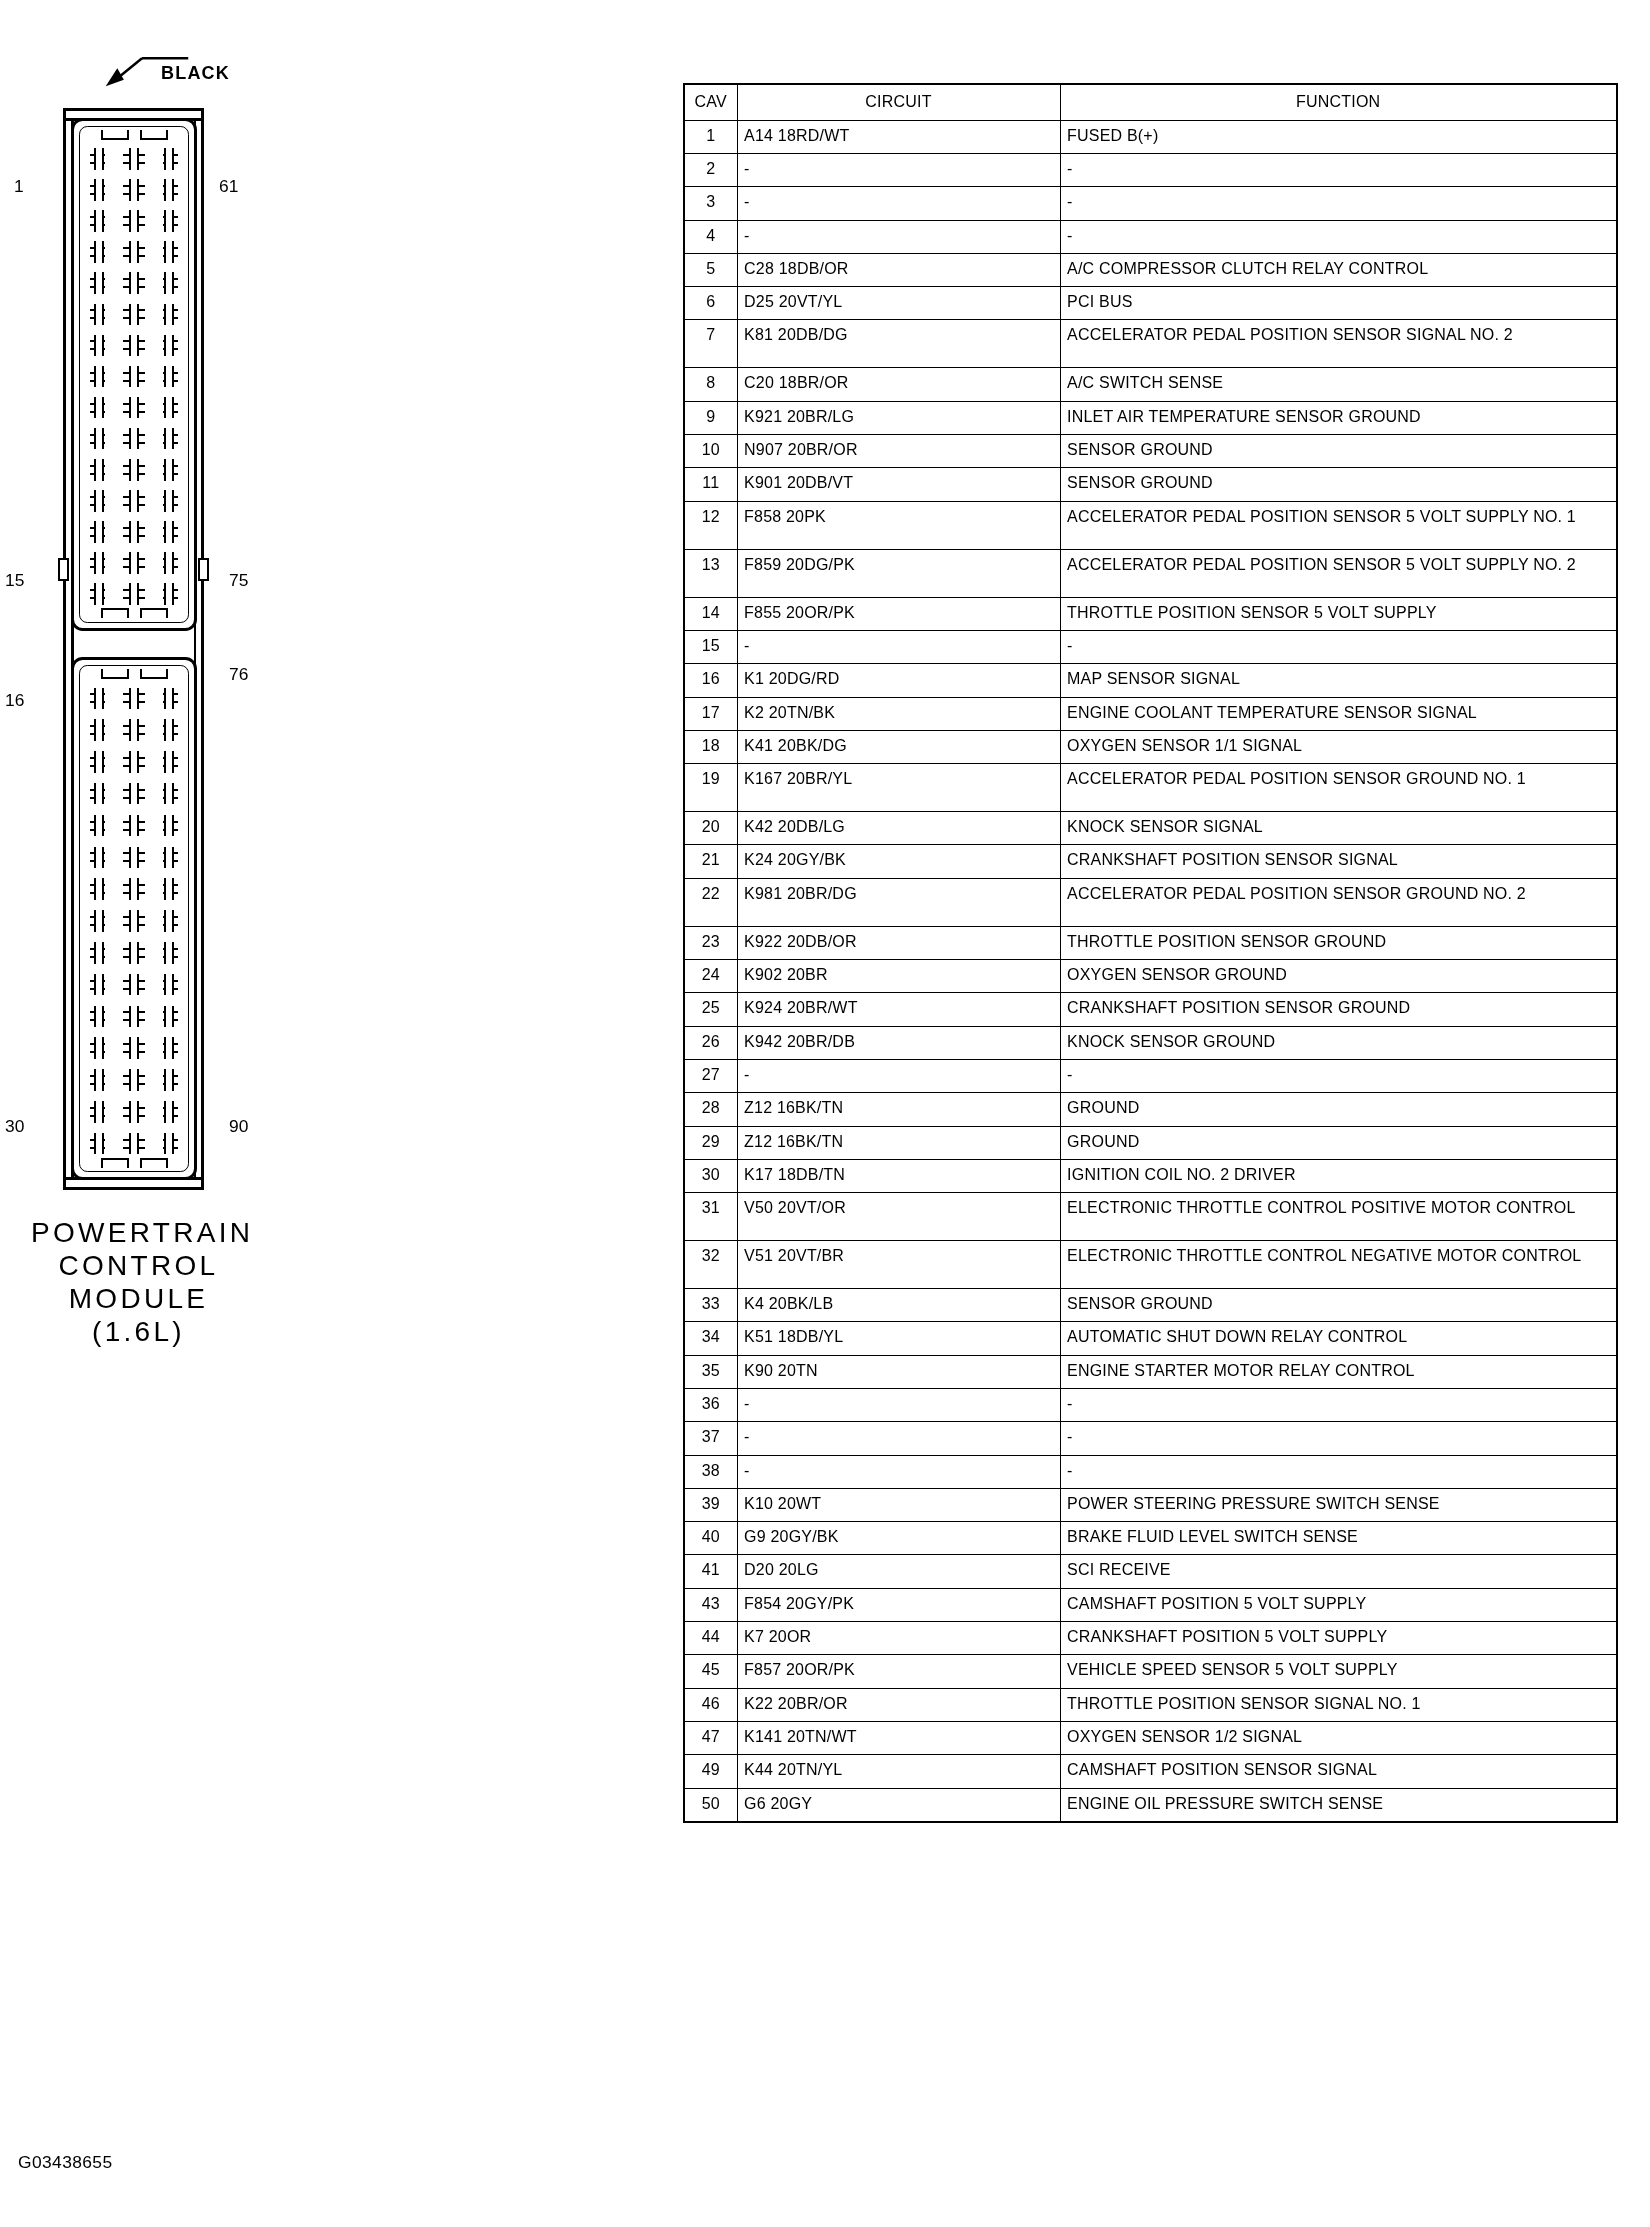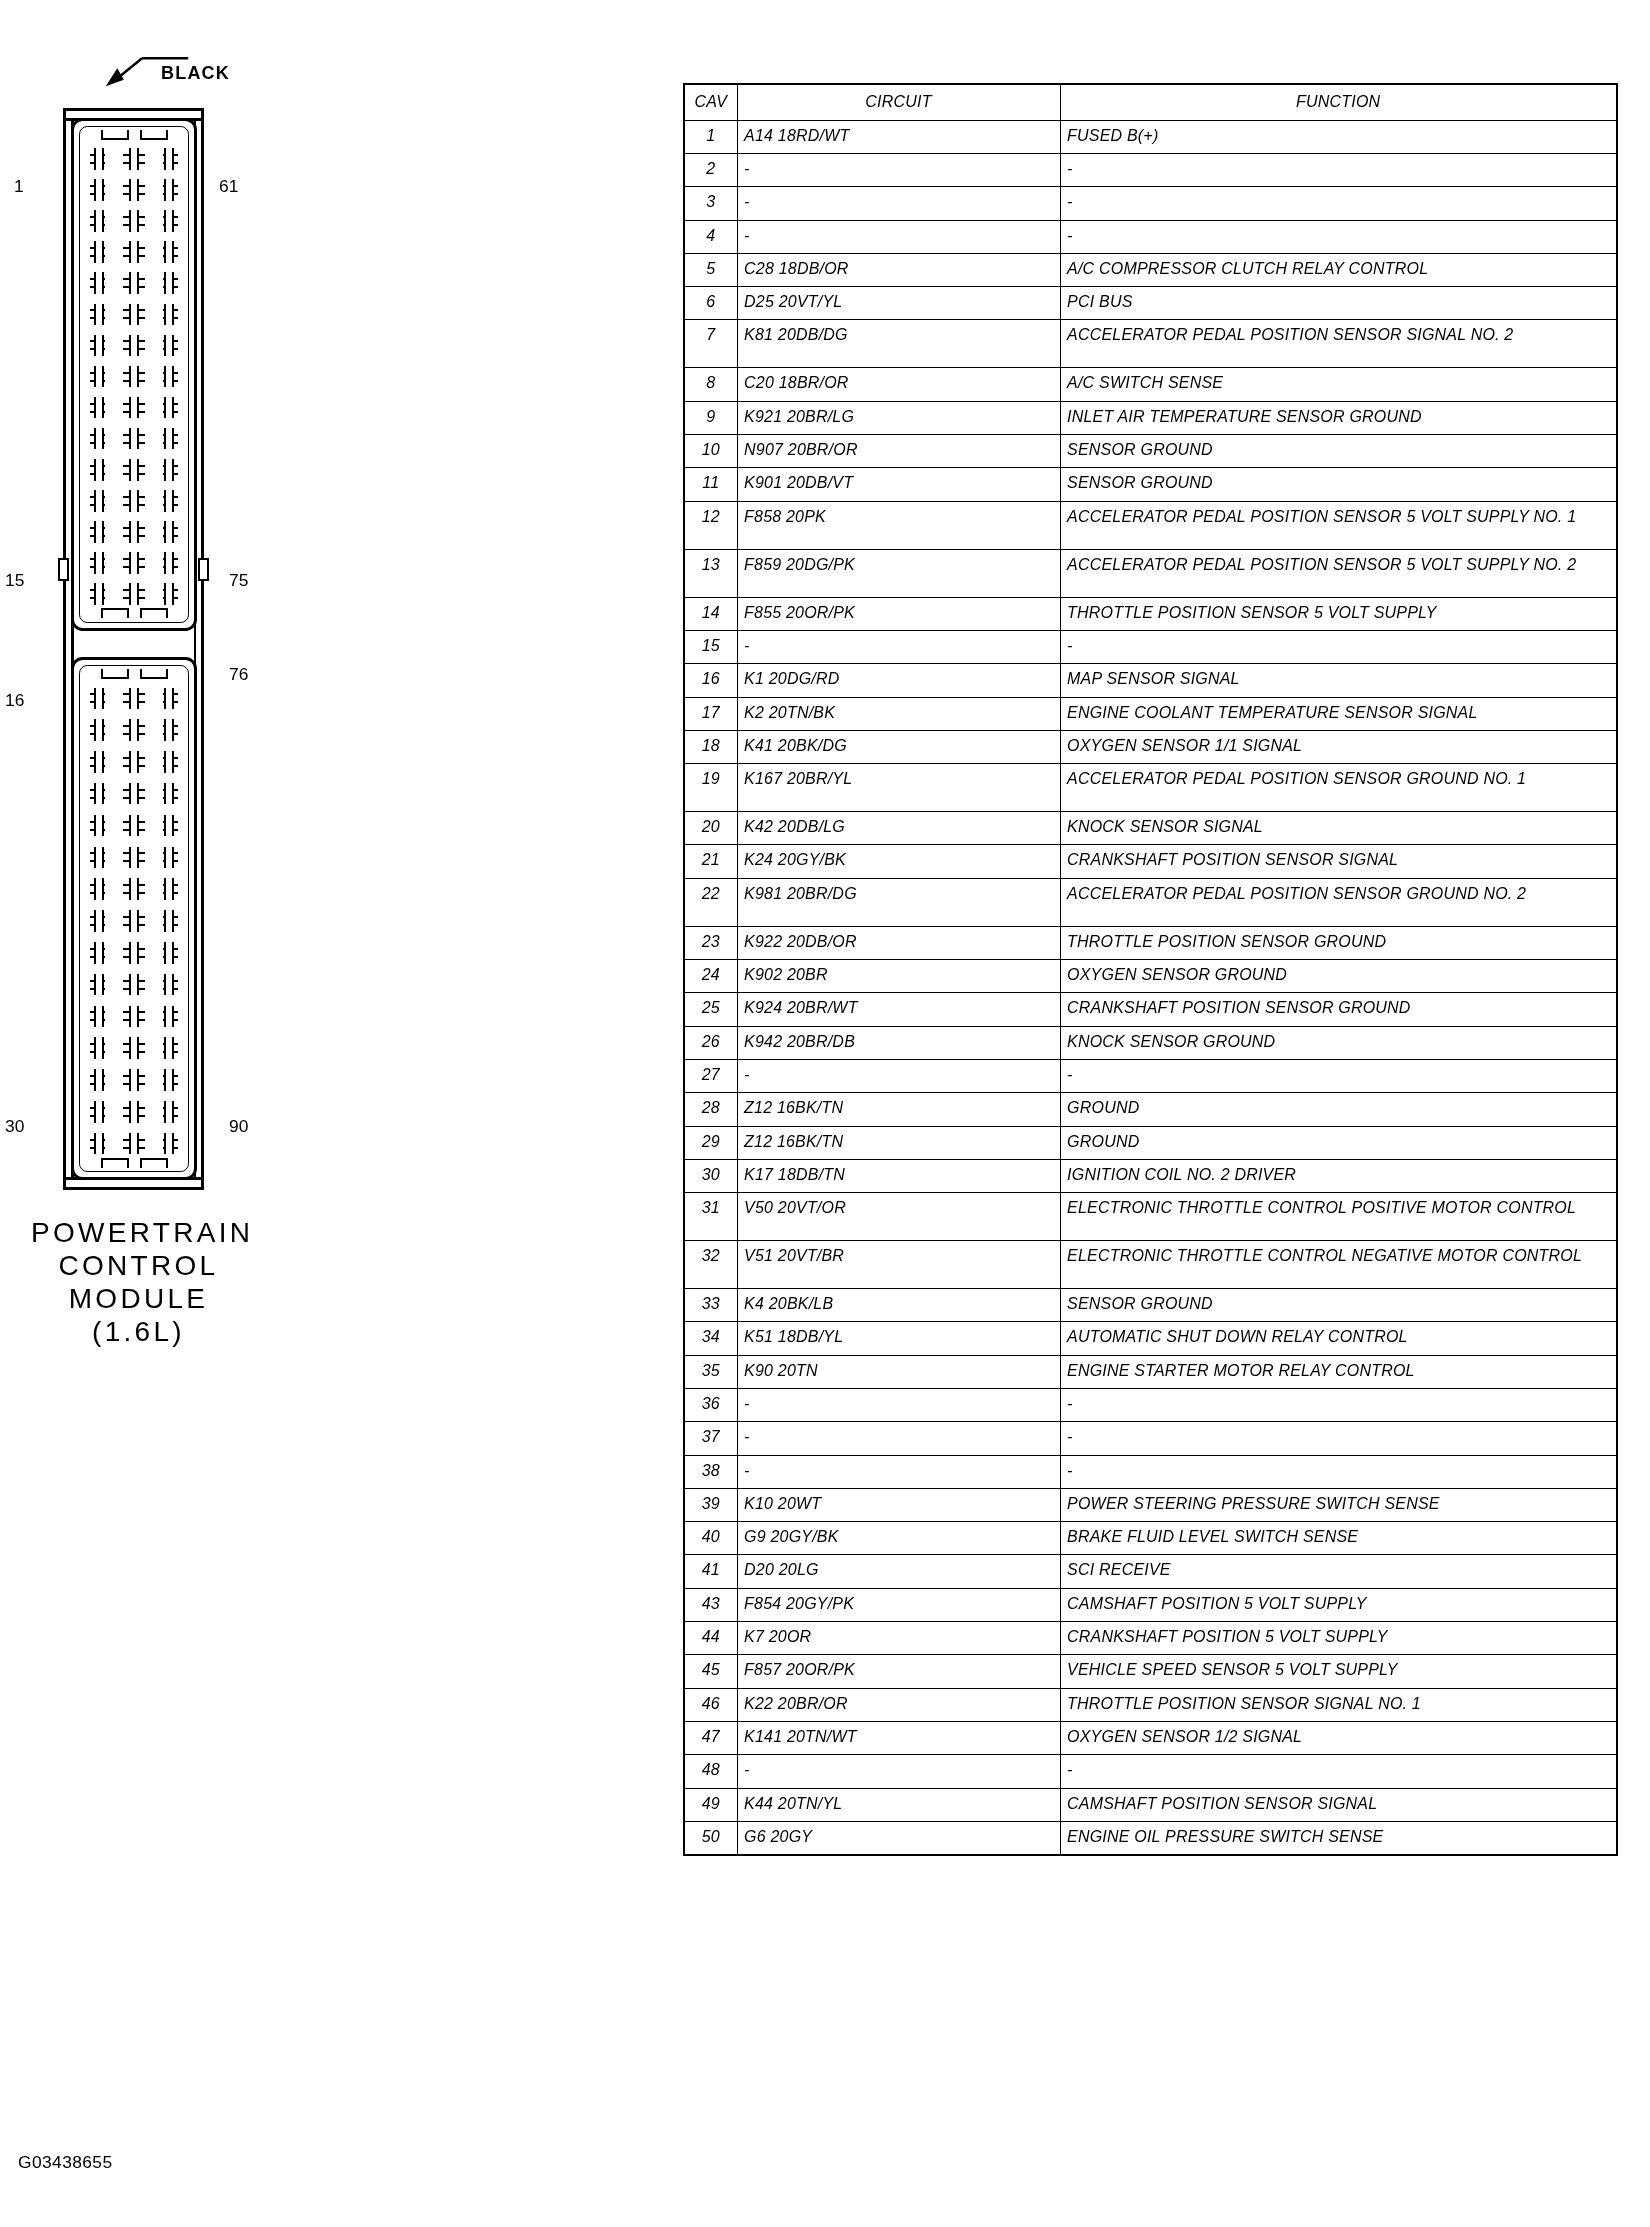--- a/index.html
+++ b/index.html
@@ -91,21 +91,21 @@
   }
   #module-caption div{white-space:nowrap;}
 
   #figure-id{
     position:absolute;left:18px;top:2140px;
     font-size:17.4px;letter-spacing:0.4px;
   }
 
   
   #pinout-table-wrap{
-    position:absolute;left:683px;top:83px;width:836px;font-style:italic;
+    position:absolute;left:683px;top:83px;width:836px;
   }
   table.pinout{
     border-collapse:collapse;
     width:933px;
     table-layout:fixed;
     border:2.5px solid #000;
   }
   table.pinout th,table.pinout td{
     border:1.2px solid #000;
     font-size:16px;
@@ -864,25 +864,20 @@
             <td class="cav">46</td>
             <td class="circuit">K22 20BR/OR</td>
             <td class="function">THROTTLE POSITION SENSOR SIGNAL NO. 1</td>
           </tr>
           <tr>
             <td class="cav">47</td>
             <td class="circuit">K141 20TN/WT</td>
             <td class="function">OXYGEN SENSOR 1/2 SIGNAL</td>
           </tr>
           <tr>
-            <td class="cav">48</td>
-            <td class="circuit">-</td>
-            <td class="function">-</td>
-          </tr>
-          <tr>
             <td class="cav">49</td>
             <td class="circuit">K44 20TN/YL</td>
             <td class="function">CAMSHAFT POSITION SENSOR SIGNAL</td>
           </tr>
           <tr>
             <td class="cav">50</td>
             <td class="circuit">G6 20GY</td>
             <td class="function">ENGINE OIL PRESSURE SWITCH SENSE</td>
           </tr>
         </tbody>

